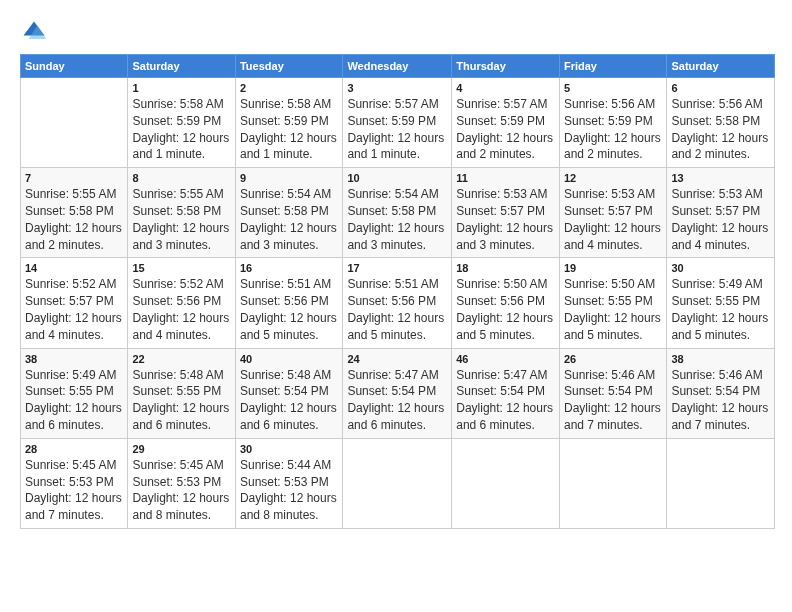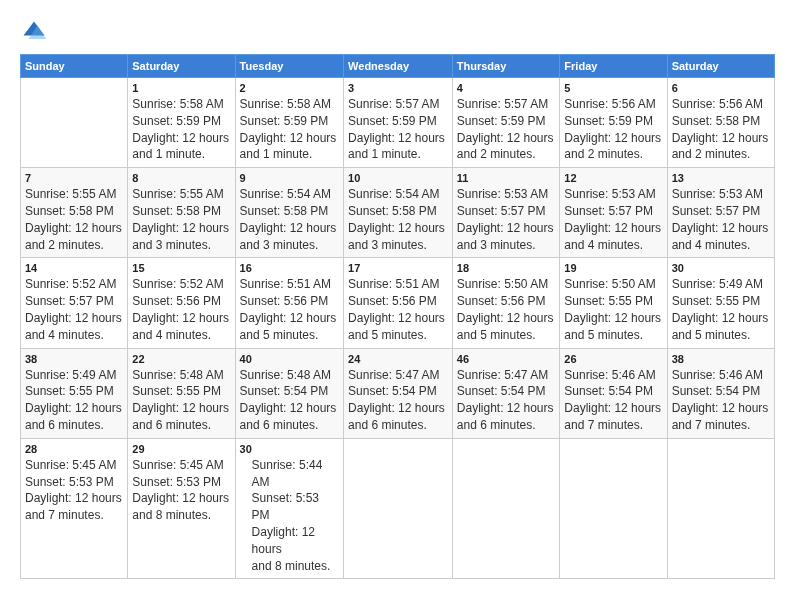--- a/index.html
+++ b/index.html
@@ -333,21 +333,21 @@
           </td>
           <td>
             <div class="cell-day">29</div>
             <div class="cell-info" style="white-space: pre-line;">Sunrise: 5:45 AM
 Sunset: 5:53 PM
 Daylight: 12 hours
 and 8 minutes.</div>
           </td>
           <td>
             <div class="cell-day">30</div>
-            <div class="cell-info" style="white-space: pre-line; margin-left: 12px;">Sunrise: 5:44 AM
+            <div class="cell-info" style="white-space: pre-line;">Sunrise: 5:44 AM
 Sunset: 5:53 PM
 Daylight: 12 hours
 and 8 minutes.</div>
           </td>
           <td class="empty-cell"></td>
           <td class="empty-cell"></td>
           <td class="empty-cell"></td>
           <td class="empty-cell"></td>
         </tr>
       </tbody>

